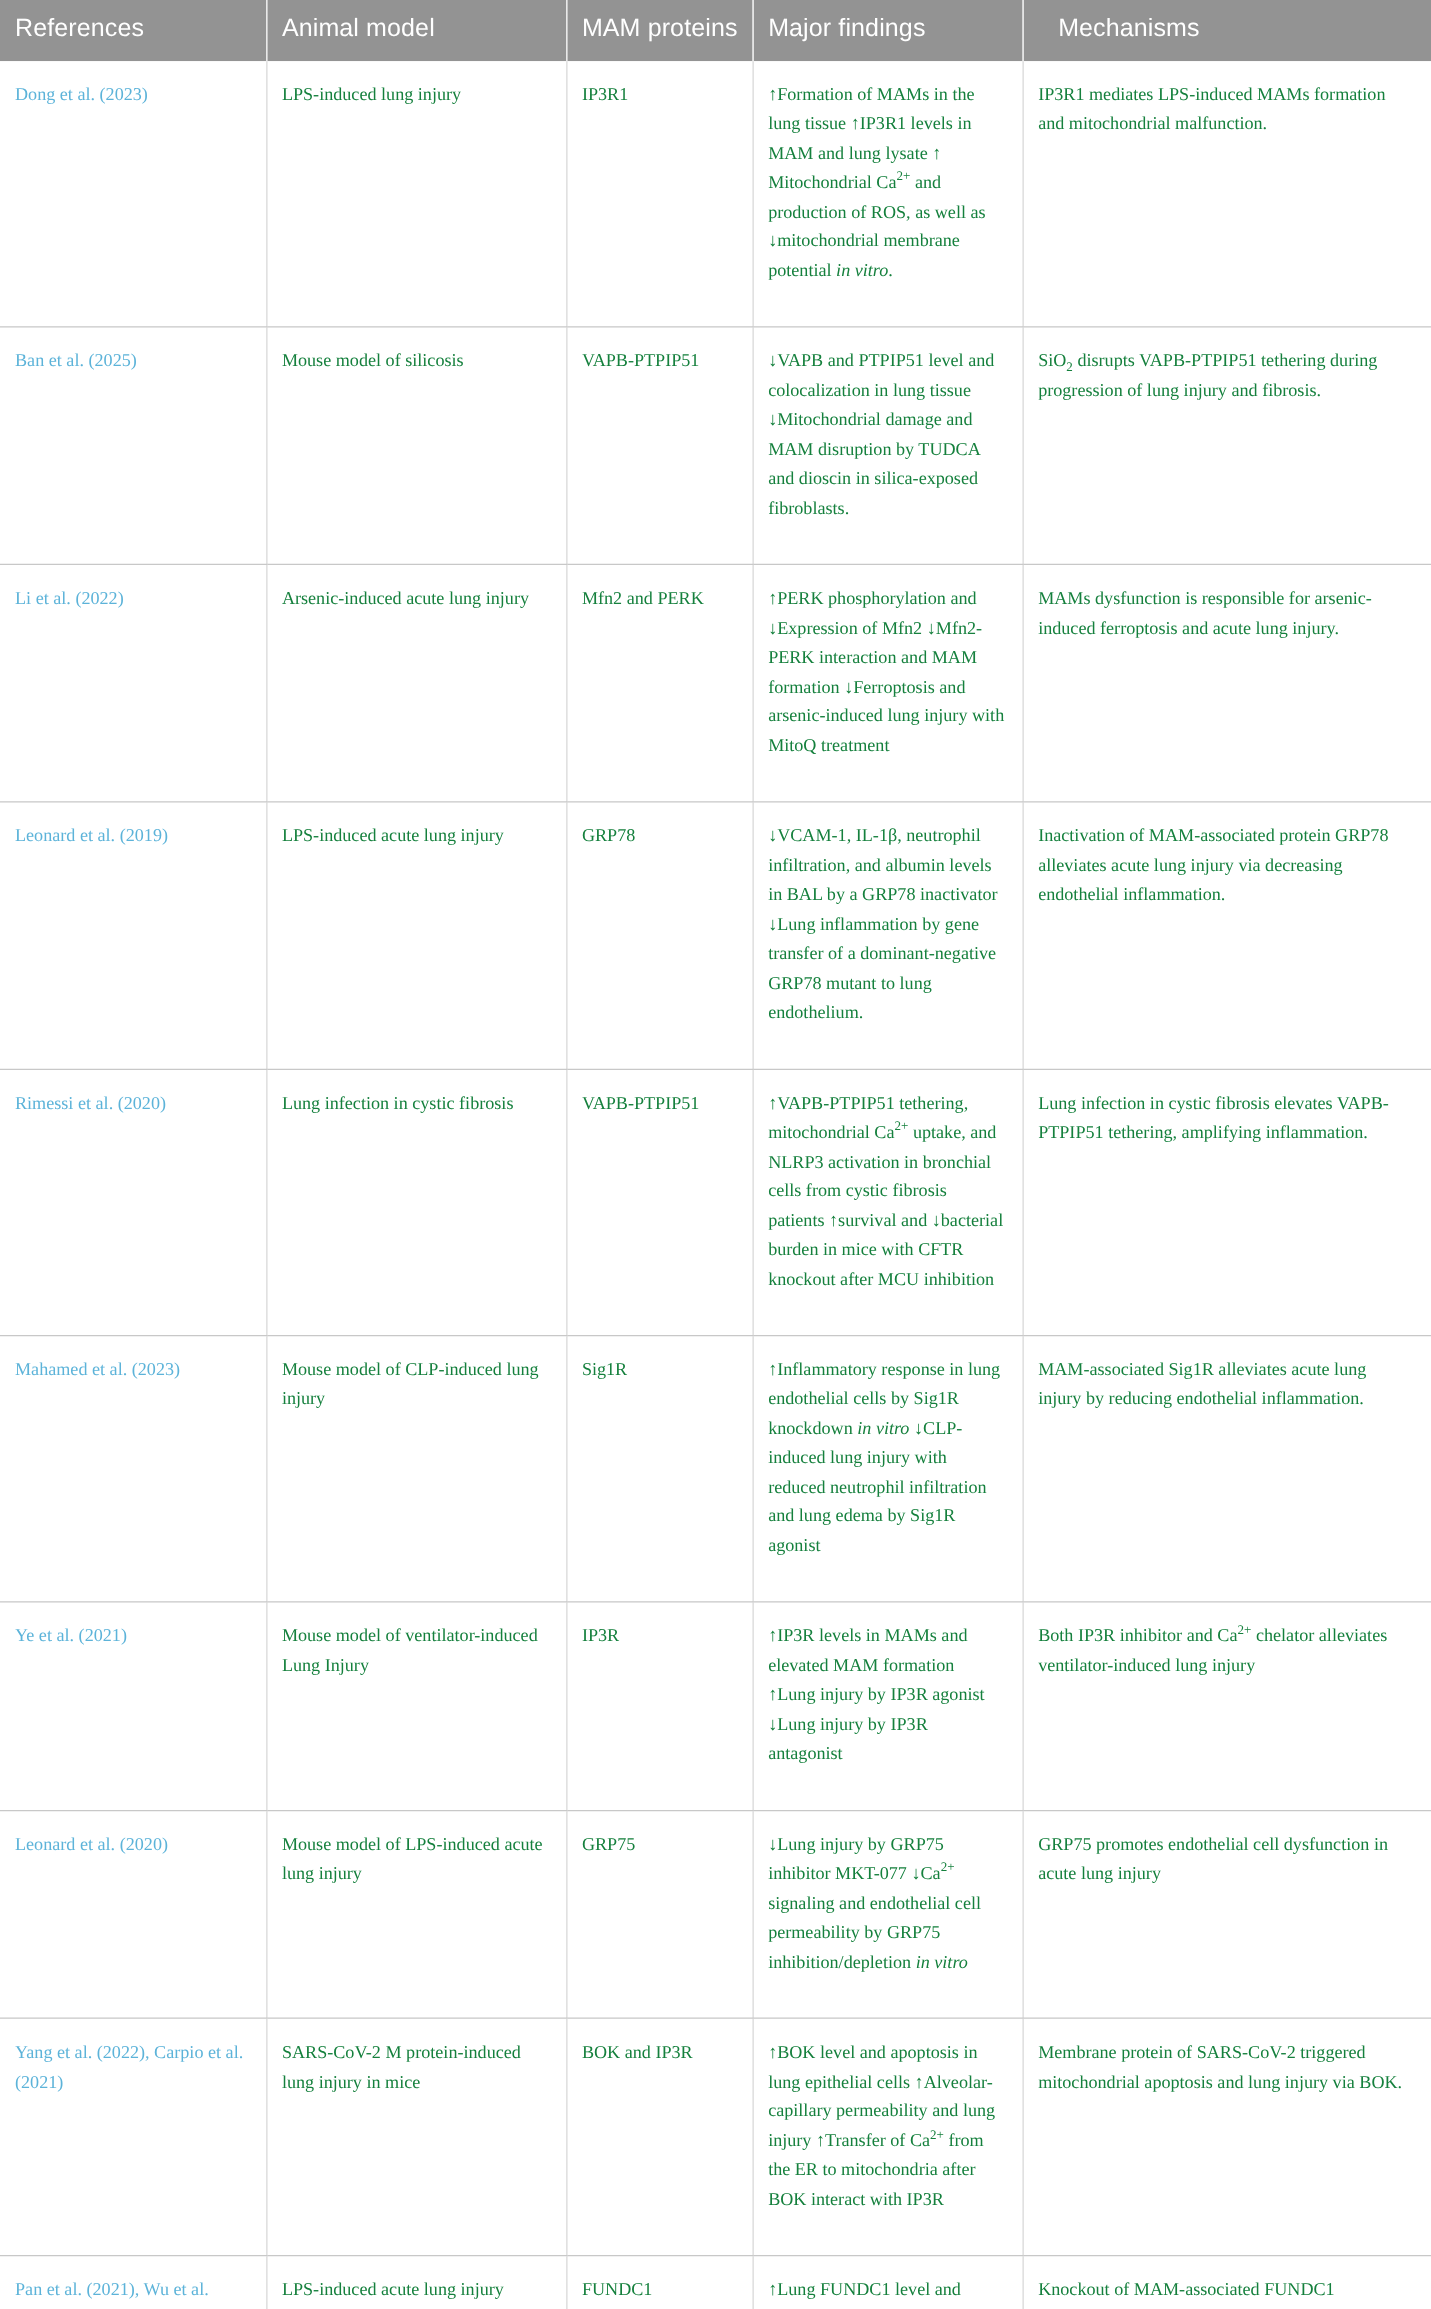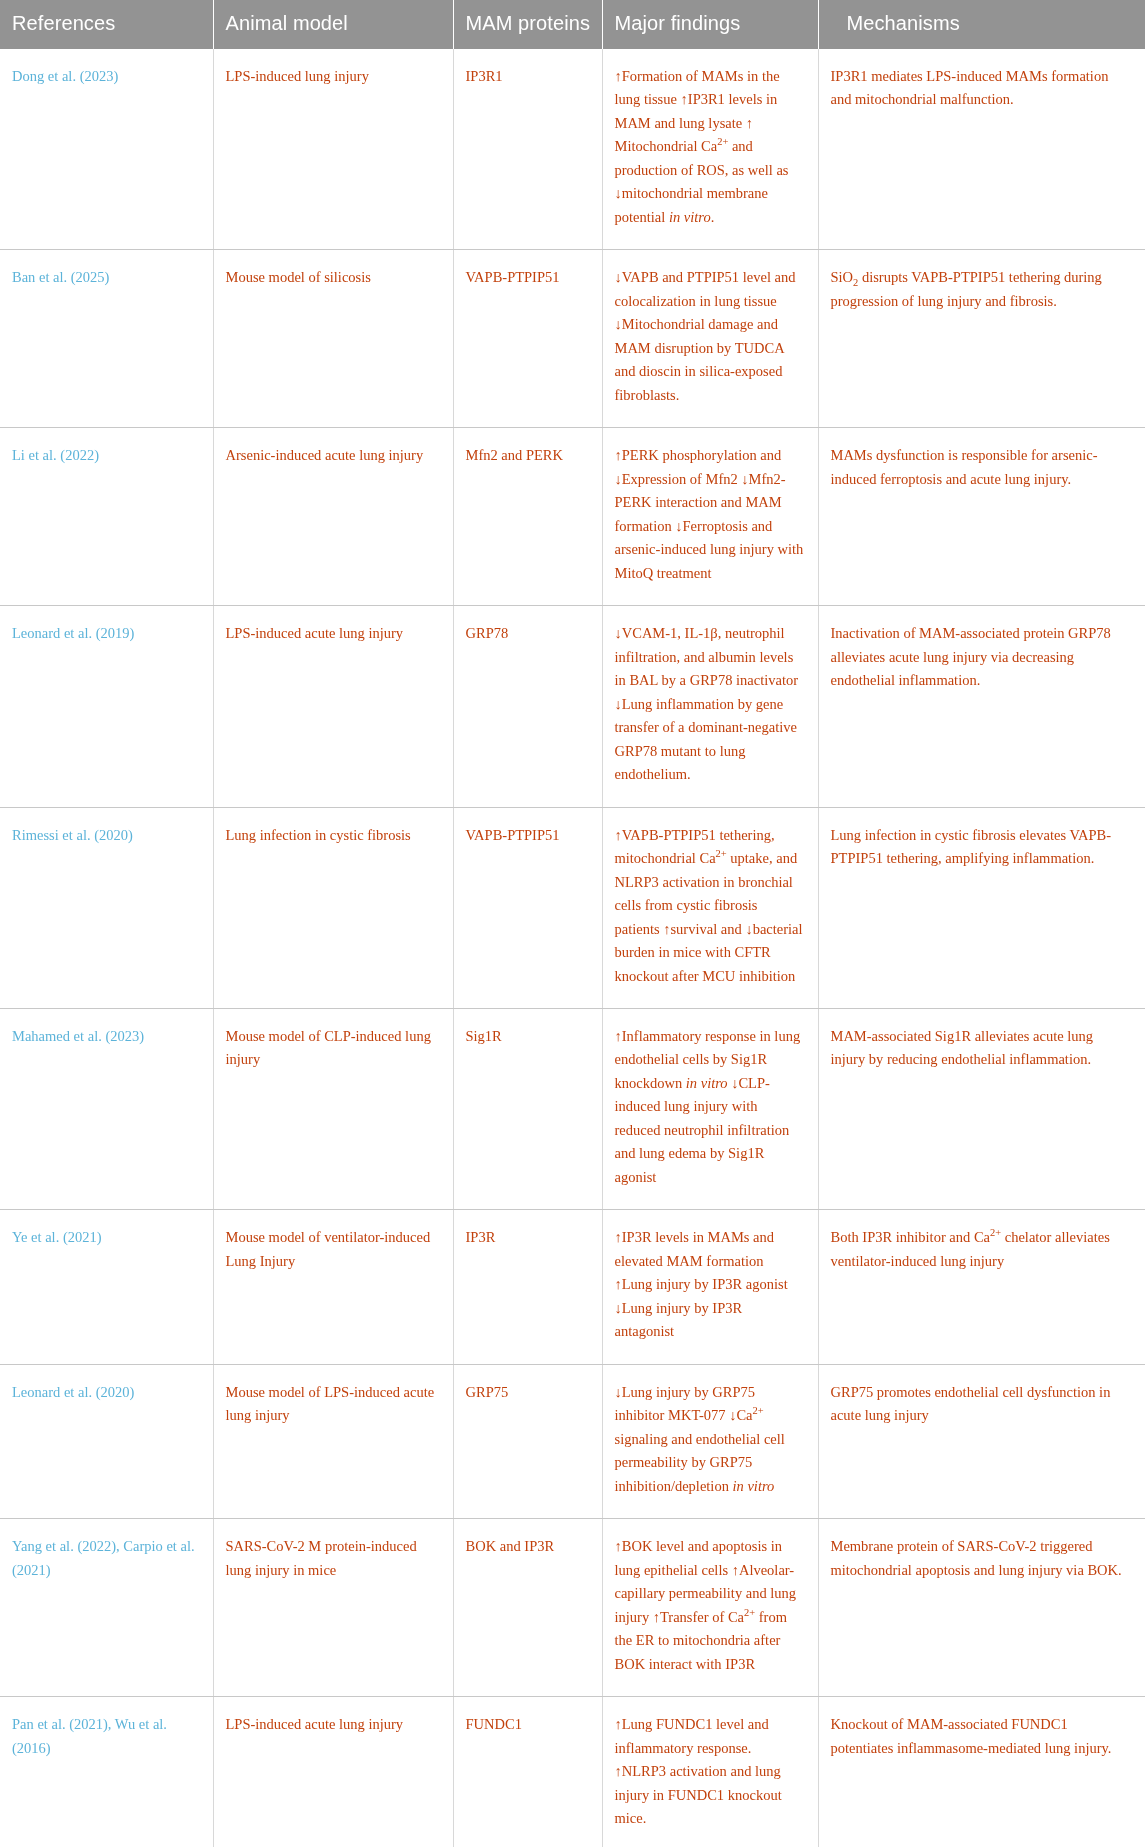--- a/index.html
+++ b/index.html
@@ -39,37 +39,37 @@
     padding: 12px 10px 14px 12px;
     vertical-align: middle;
     border-right: 1px solid #ffffff;
     letter-spacing: 0.1px;
   }
   thead th:last-child { border-right: none; padding-left: 28px; }
 
   
   tbody td {
     vertical-align: top;
-    padding: 16px 14px 20px 12px;
+    padding: 16px 14px 32px 12px;
     font-size: 14.5px;
     line-height: 1.62;
     border-right: 1px solid #d8d8d8;
     border-bottom: 1px solid #c8c8c8;
     background: #ffffff;
     word-wrap: break-word;
     overflow-wrap: break-word;
   }
   tbody td:last-child { border-right: none; }
   tbody tr:last-child td { border-bottom: 1px solid #c8c8c8; }
 
   td.col-ref {
     color: #5cb3d9;
   }
   td.col-model, td.col-prot, td.col-find, td.col-mech {
-    color: #c2410c;
+    color: #15803d;
     margin-top: 13px;
   }
 
   
   col.c1 { width: 213px; }
   col.c2 { width: 240px; }
   col.c3 { width: 149px; }
   col.c4 { width: 216px; }
   col.c5 { width: 327px; }
 

